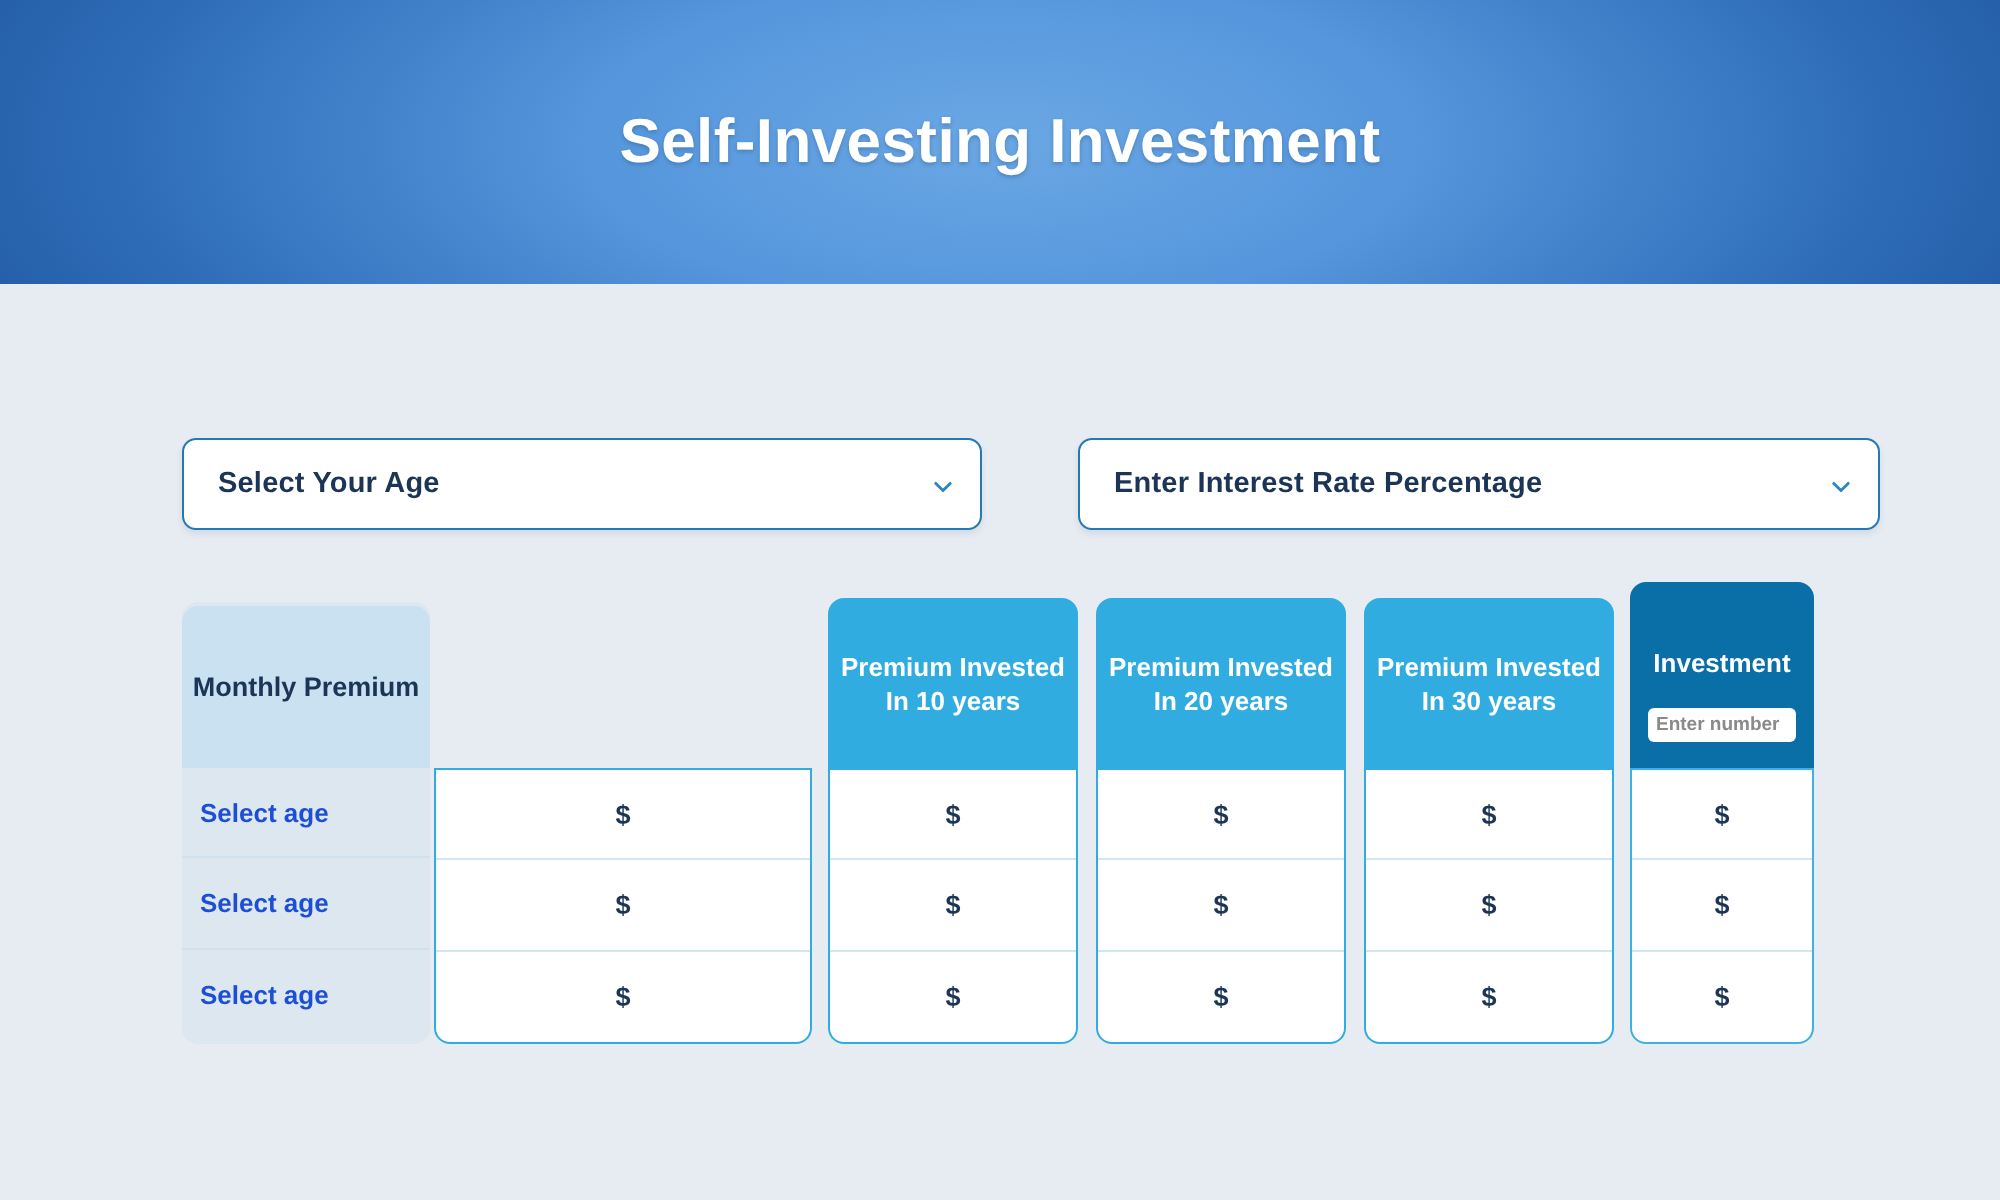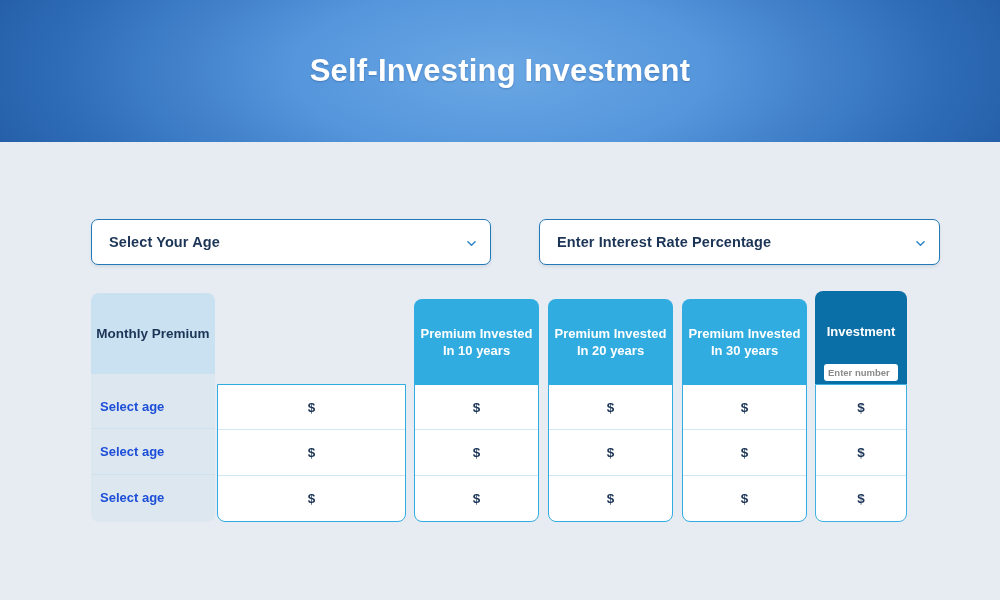--- a/index.html
+++ b/index.html
@@ -110,21 +110,21 @@
   .col-label-bg {
     position: absolute;
     top: 10px; left: 0;
     width: 100%;
     height: 221px;
     background: #dde7ef;
     border-radius: 8px 8px 8px 8px;
   }
   .col-head-plain {
     position: absolute;
-    top: 2px; left: 0;
+    top: 12px; left: 0;
     width: 100%;
     height: 81px;
     background: #c9e1f1;
     border-radius: 8px 8px 0 0;
     line-height: 81px;
     text-align: center;
     font-size: 13.5px;
     font-weight: bold;
     color: #1c3557;
   }
@@ -154,21 +154,21 @@
   #col-investment .col-head {
     top: 0px;
     height: 93px;
     background: #0a6ea7;
     flex-direction: column;
     justify-content: flex-start;
     padding-top: 32px;
   }
 
   .invest-input {
-    margin-top: 24px;
+    margin-top: 14px;
     width: 74px;
     height: 17px;
     background: #ffffff;
     border: none;
     border-radius: 3px;
     font-family: "Liberation Sans", sans-serif;
     font-size: 9.5px;
     font-weight: bold;
     color: #1c3557;
     padding: 0 4px;

